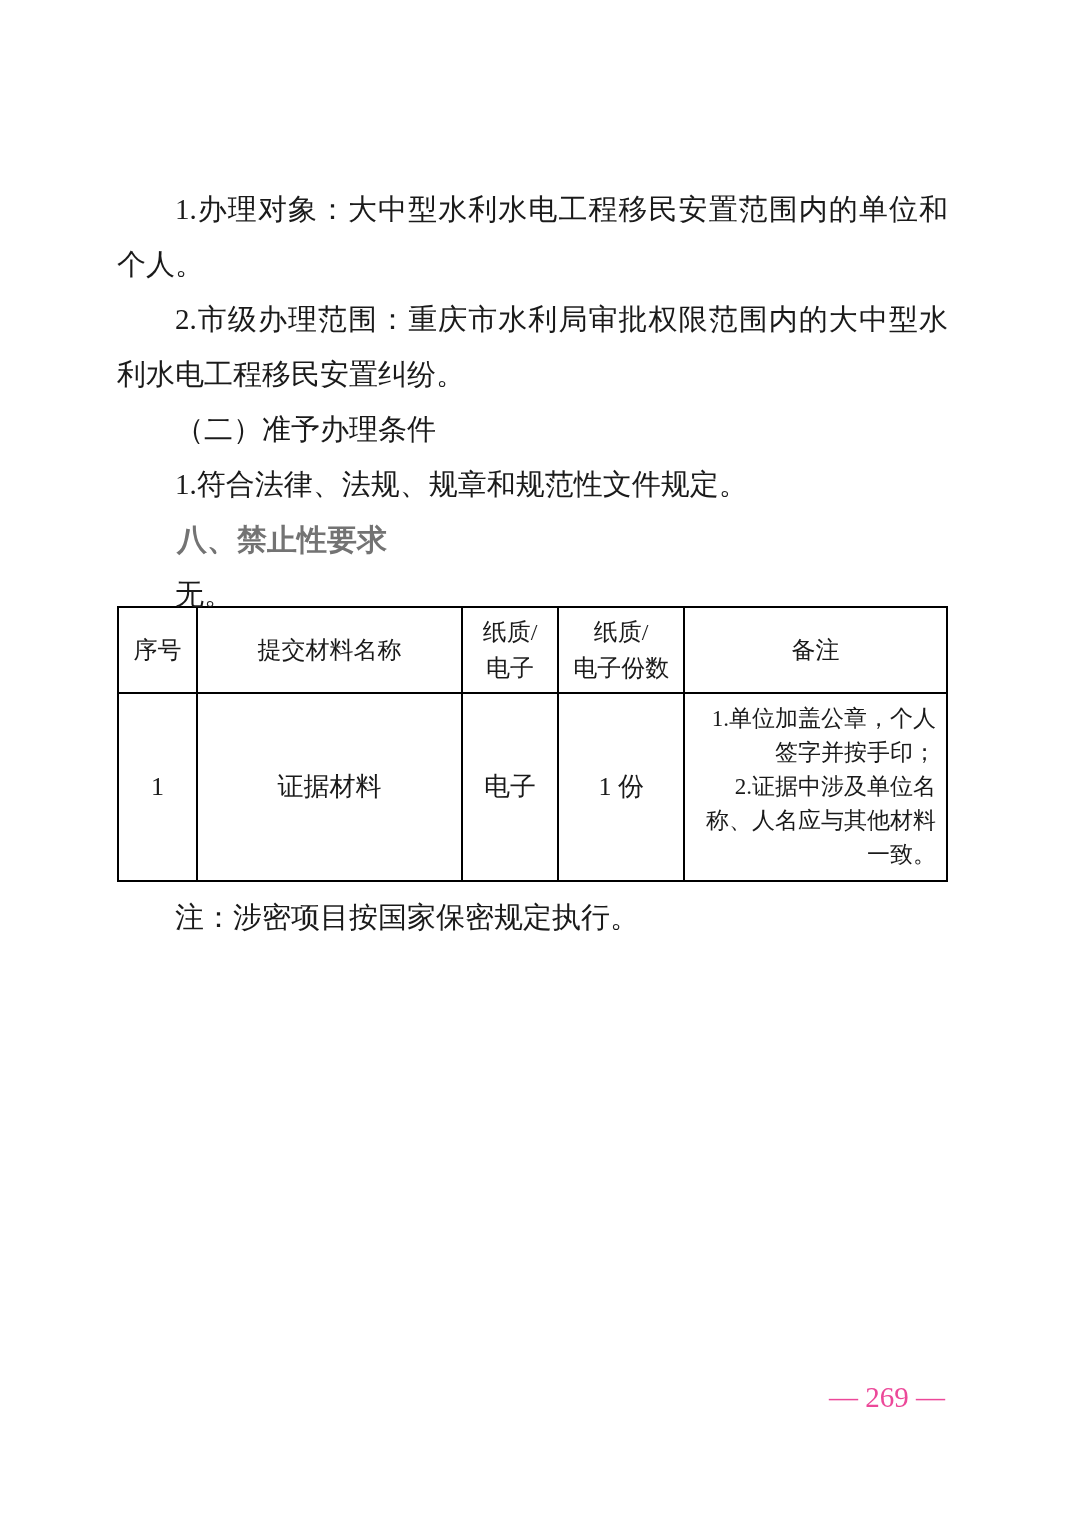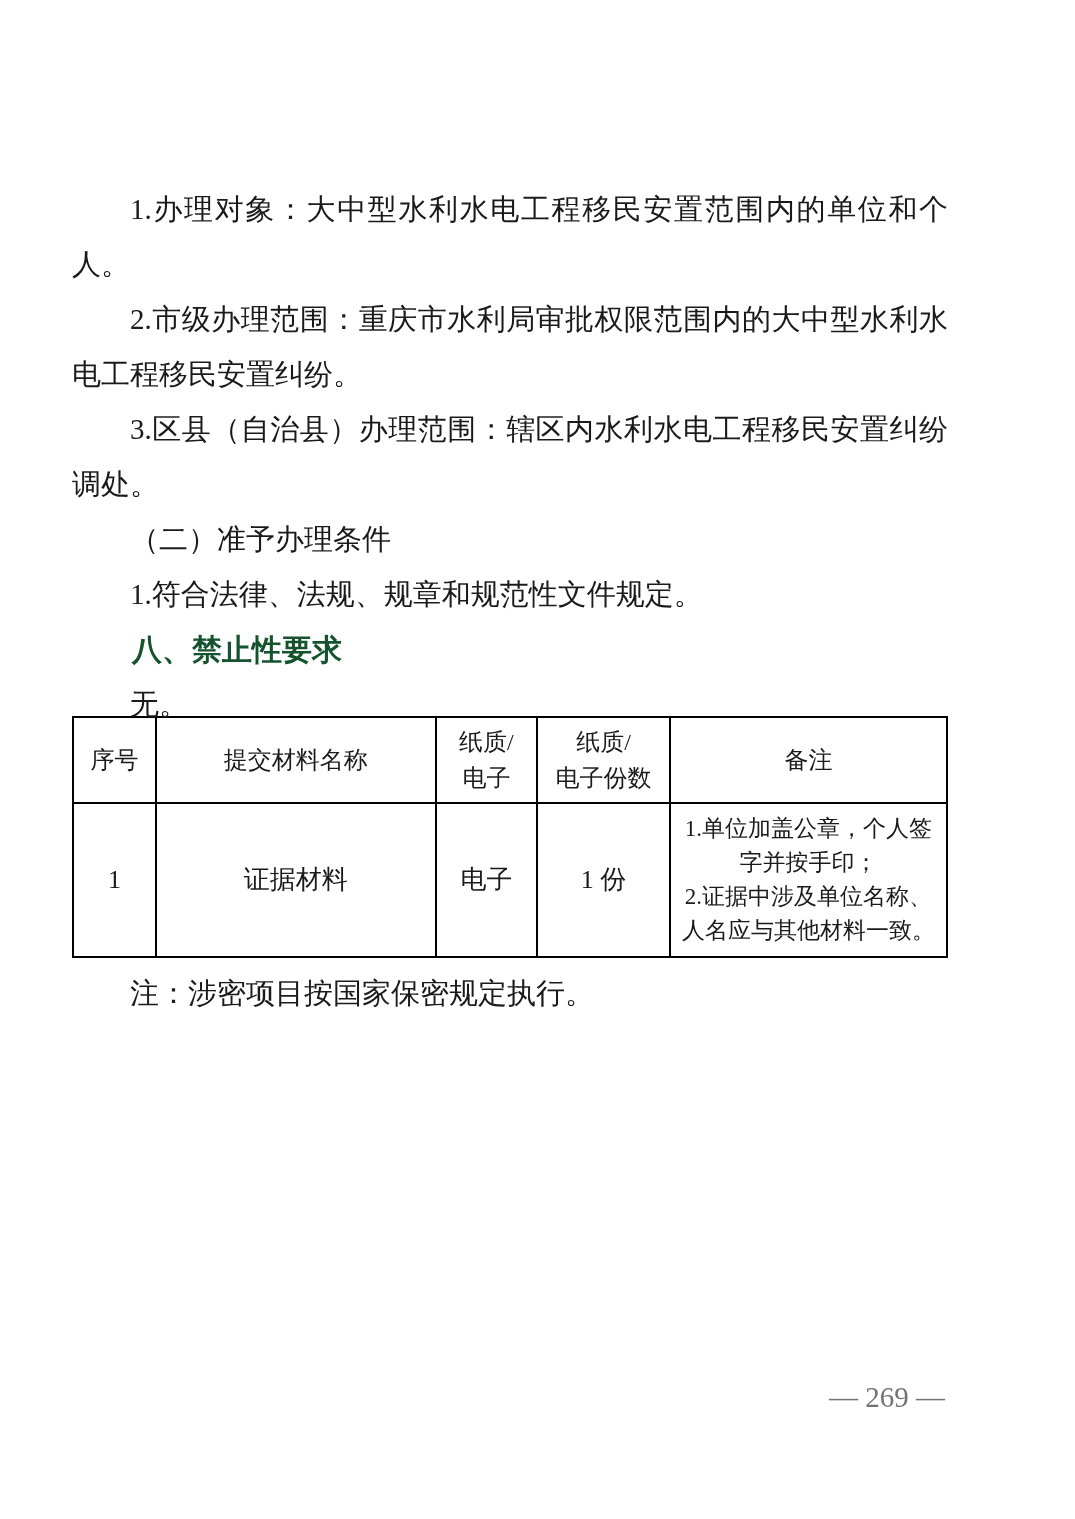--- a/index.html
+++ b/index.html
@@ -5,42 +5,42 @@
   * { margin: 0; padding: 0; box-sizing: border-box; }
   html, body { background: #ffffff; }
   .page {
     position: relative;
     width: 1075px;
     height: 1519px;
     margin: 0 auto;
     background: #ffffff;
     color: #1a1a1a;
     font-family: "Liberation Serif", "DejaVu Serif", serif;
-    padding: 182px 127px 0 72px;
+    padding: 182px 127px 0 117px;
     overflow: hidden;
   }
   .body-text {
     font-size: 29px;
     line-height: 55px;
     text-align: justify;
     text-indent: 2em;
   }
   .subheading {
     font-size: 29px;
     line-height: 55px;
     text-indent: 2em;
     font-weight: 400;
   }
   .heading {
     font-family: Liberation Sans, sans-serif;
     font-weight: 700;
     font-size: 30px;
     line-height: 55px;
     text-indent: 2em;
-    color: #14532d;
+    color: #737373;
   }
   .url-text {
     font-family: "Liberation Sans", "DejaVu Sans", sans-serif;
     font-size: 27px;
   }
   .materials-table {
     width: 100%;
     border-collapse: collapse;
     table-layout: fixed;
     margin-top: -16px;
@@ -55,48 +55,47 @@
     padding: 2px 6px;
   }
   .materials-table th {
     font-size: 24px;
     line-height: 36px;
   }
   .materials-table thead tr { height: 86px; }
   .materials-table tbody tr { height: 142px; }
   .materials-table td { font-size: 26px; line-height: 36px; }
   .materials-table td.remark {
-    text-align: center;
+    text-align: right;
     font-size: 23px;
     line-height: 34px;
     padding: 8px 10px;
   }
   .col-no      { width: 9.5%; }
   .col-name    { width: 32.0%; }
   .col-medium  { width: 11.6%; }
   .col-copies  { width: 15.2%; }
   .col-remark  { width: 31.7%; }
   .note { margin-top: 8px; }
   .page-number {
     position: absolute;
     top: 1370px;
     right: 130px;
     font-size: 29px;
     line-height: 55px;
-    color: #737373;
+    color: #ec4899;
   }
 </style>
 </head>
 <body>
 
 <div class="page">
 
   <p class="body-text">1.办理对象：大中型水利水电工程移民安置范围内的单位和个人。</p>
   <p class="body-text">2.市级办理范围：重庆市水利局审批权限范围内的大中型水利水电工程移民安置纠纷。</p>
-  <p class="body-text">3.区县（自治县）办理范围：辖区内水利水电工程移民安置纠纷调处。</p>
 
   <p class="subheading">（二）准予办理条件</p>
   <p class="body-text">1.符合法律、法规、规章和规范性文件规定。</p>
 
   <p class="heading">八、禁止性要求</p>
   <p class="body-text">无。</p>
 
 
   <table class="materials-table">
     <colgroup>

